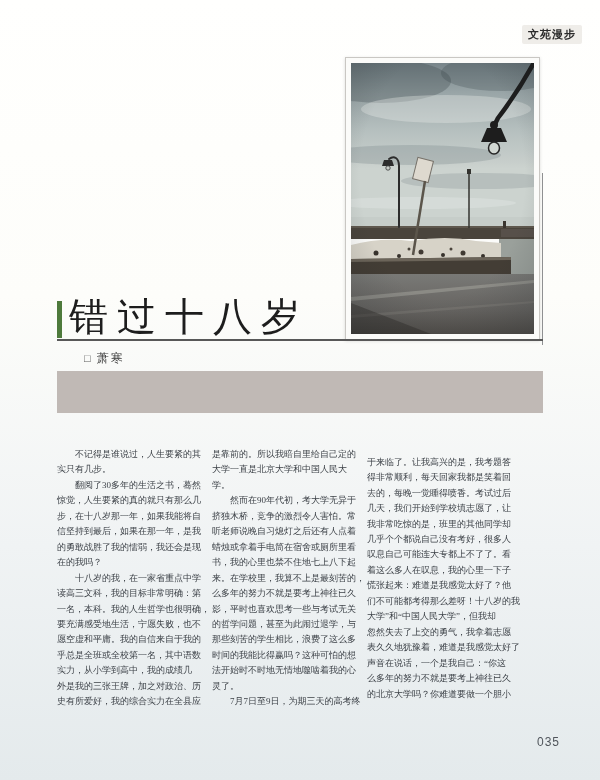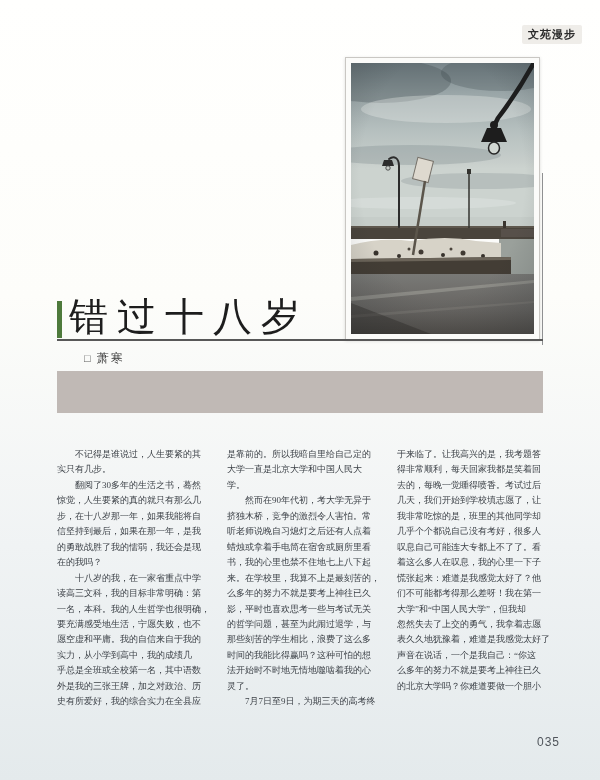--- a/index.html
+++ b/index.html
@@ -44,21 +44,21 @@
     position:absolute;left:84px;top:350px;
     font-size:12px;color:#3a3a3a;letter-spacing:2px;white-space:nowrap;
   }
   .author-line .marker{color:#5a5a5a;font-size:11px;margin-right:6px;letter-spacing:0;}
   .divider-bar{
     position:absolute;left:57px;top:371px;width:486px;height:42px;background:#c0b9b5;
   }
   
   .columns{
     position:absolute;left:57px;top:447px;width:486px;
-    display:flex;gap:24px;
+    display:flex;gap:9px;align-items:center;
   }
   .col{width:146px;}
   .tline{
     font-size:9px;line-height:15.45px;color:#3d4248;
     letter-spacing:0;white-space:nowrap;overflow:visible;
   }
   .page-number{
     position:absolute;left:537px;top:735px;
     font-family:"Liberation Sans","DejaVu Sans",sans-serif;
     font-size:12px;color:#50555b;letter-spacing:1px;
@@ -167,22 +167,22 @@
         <div class="tline">惊觉，人生要紧的真的就只有那么几</div>
         <div class="tline">步，在十八岁那一年，如果我能将自</div>
         <div class="tline">信坚持到最后，如果在那一年，是我</div>
         <div class="tline">的勇敢战胜了我的懦弱，我还会是现</div>
         <div class="tline">在的我吗？</div>
         <div class="tline">　　十八岁的我，在一家省重点中学</div>
         <div class="tline">读高三文科，我的目标非常明确：第</div>
         <div class="tline">一名，本科。我的人生哲学也很明确，</div>
         <div class="tline">要充满感受地生活，宁愿失败，也不</div>
         <div class="tline">愿空虚和平庸。我的自信来自于我的</div>
+        <div class="tline">乎总是全班或全校第一名，其中语数</div>
         <div class="tline">实力，从小学到高中，我的成绩几</div>
-        <div class="tline">乎总是全班或全校第一名，其中语数</div>
         <div class="tline">外是我的三张王牌，加之对政治、历</div>
         <div class="tline">史有所爱好，我的综合实力在全县应</div>
       </div>
     <div class="col">
         <div class="tline">是靠前的。所以我暗自里给自己定的</div>
         <div class="tline">大学一直是北京大学和中国人民大</div>
         <div class="tline">学。</div>
         <div class="tline">　　然而在90年代初，考大学无异于</div>
         <div class="tline">挤独木桥，竞争的激烈令人害怕。常</div>
         <div class="tline">听老师说晚自习熄灯之后还有人点着</div>
@@ -201,21 +201,21 @@
     <div class="col">
         <div class="tline">于来临了。让我高兴的是，我考题答</div>
         <div class="tline">得非常顺利，每天回家我都是笑着回</div>
         <div class="tline">去的，每晚一觉睡得喷香。考试过后</div>
         <div class="tline">几天，我们开始到学校填志愿了，让</div>
         <div class="tline">我非常吃惊的是，班里的其他同学却</div>
         <div class="tline">几乎个个都说自己没有考好，很多人</div>
         <div class="tline">叹息自己可能连大专都上不了了。看</div>
         <div class="tline">着这么多人在叹息，我的心里一下子</div>
         <div class="tline">慌张起来：难道是我感觉太好了？他</div>
-        <div class="tline">们不可能都考得那么差呀！我在第一</div>
+        <div class="tline">们不可能都考得那么差呀！十八岁的我</div>
         <div class="tline">大学”和“中国人民大学”，但我却</div>
         <div class="tline">忽然失去了上交的勇气，我拿着志愿</div>
         <div class="tline">表久久地犹豫着，难道是我感觉太好了</div>
         <div class="tline">声音在说话，一个是我自己：“你这</div>
         <div class="tline">么多年的努力不就是要考上神往已久</div>
         <div class="tline">的北京大学吗？你难道要做一个胆小</div>
       </div>
   </div>
 
   <div class="page-number">035</div>

